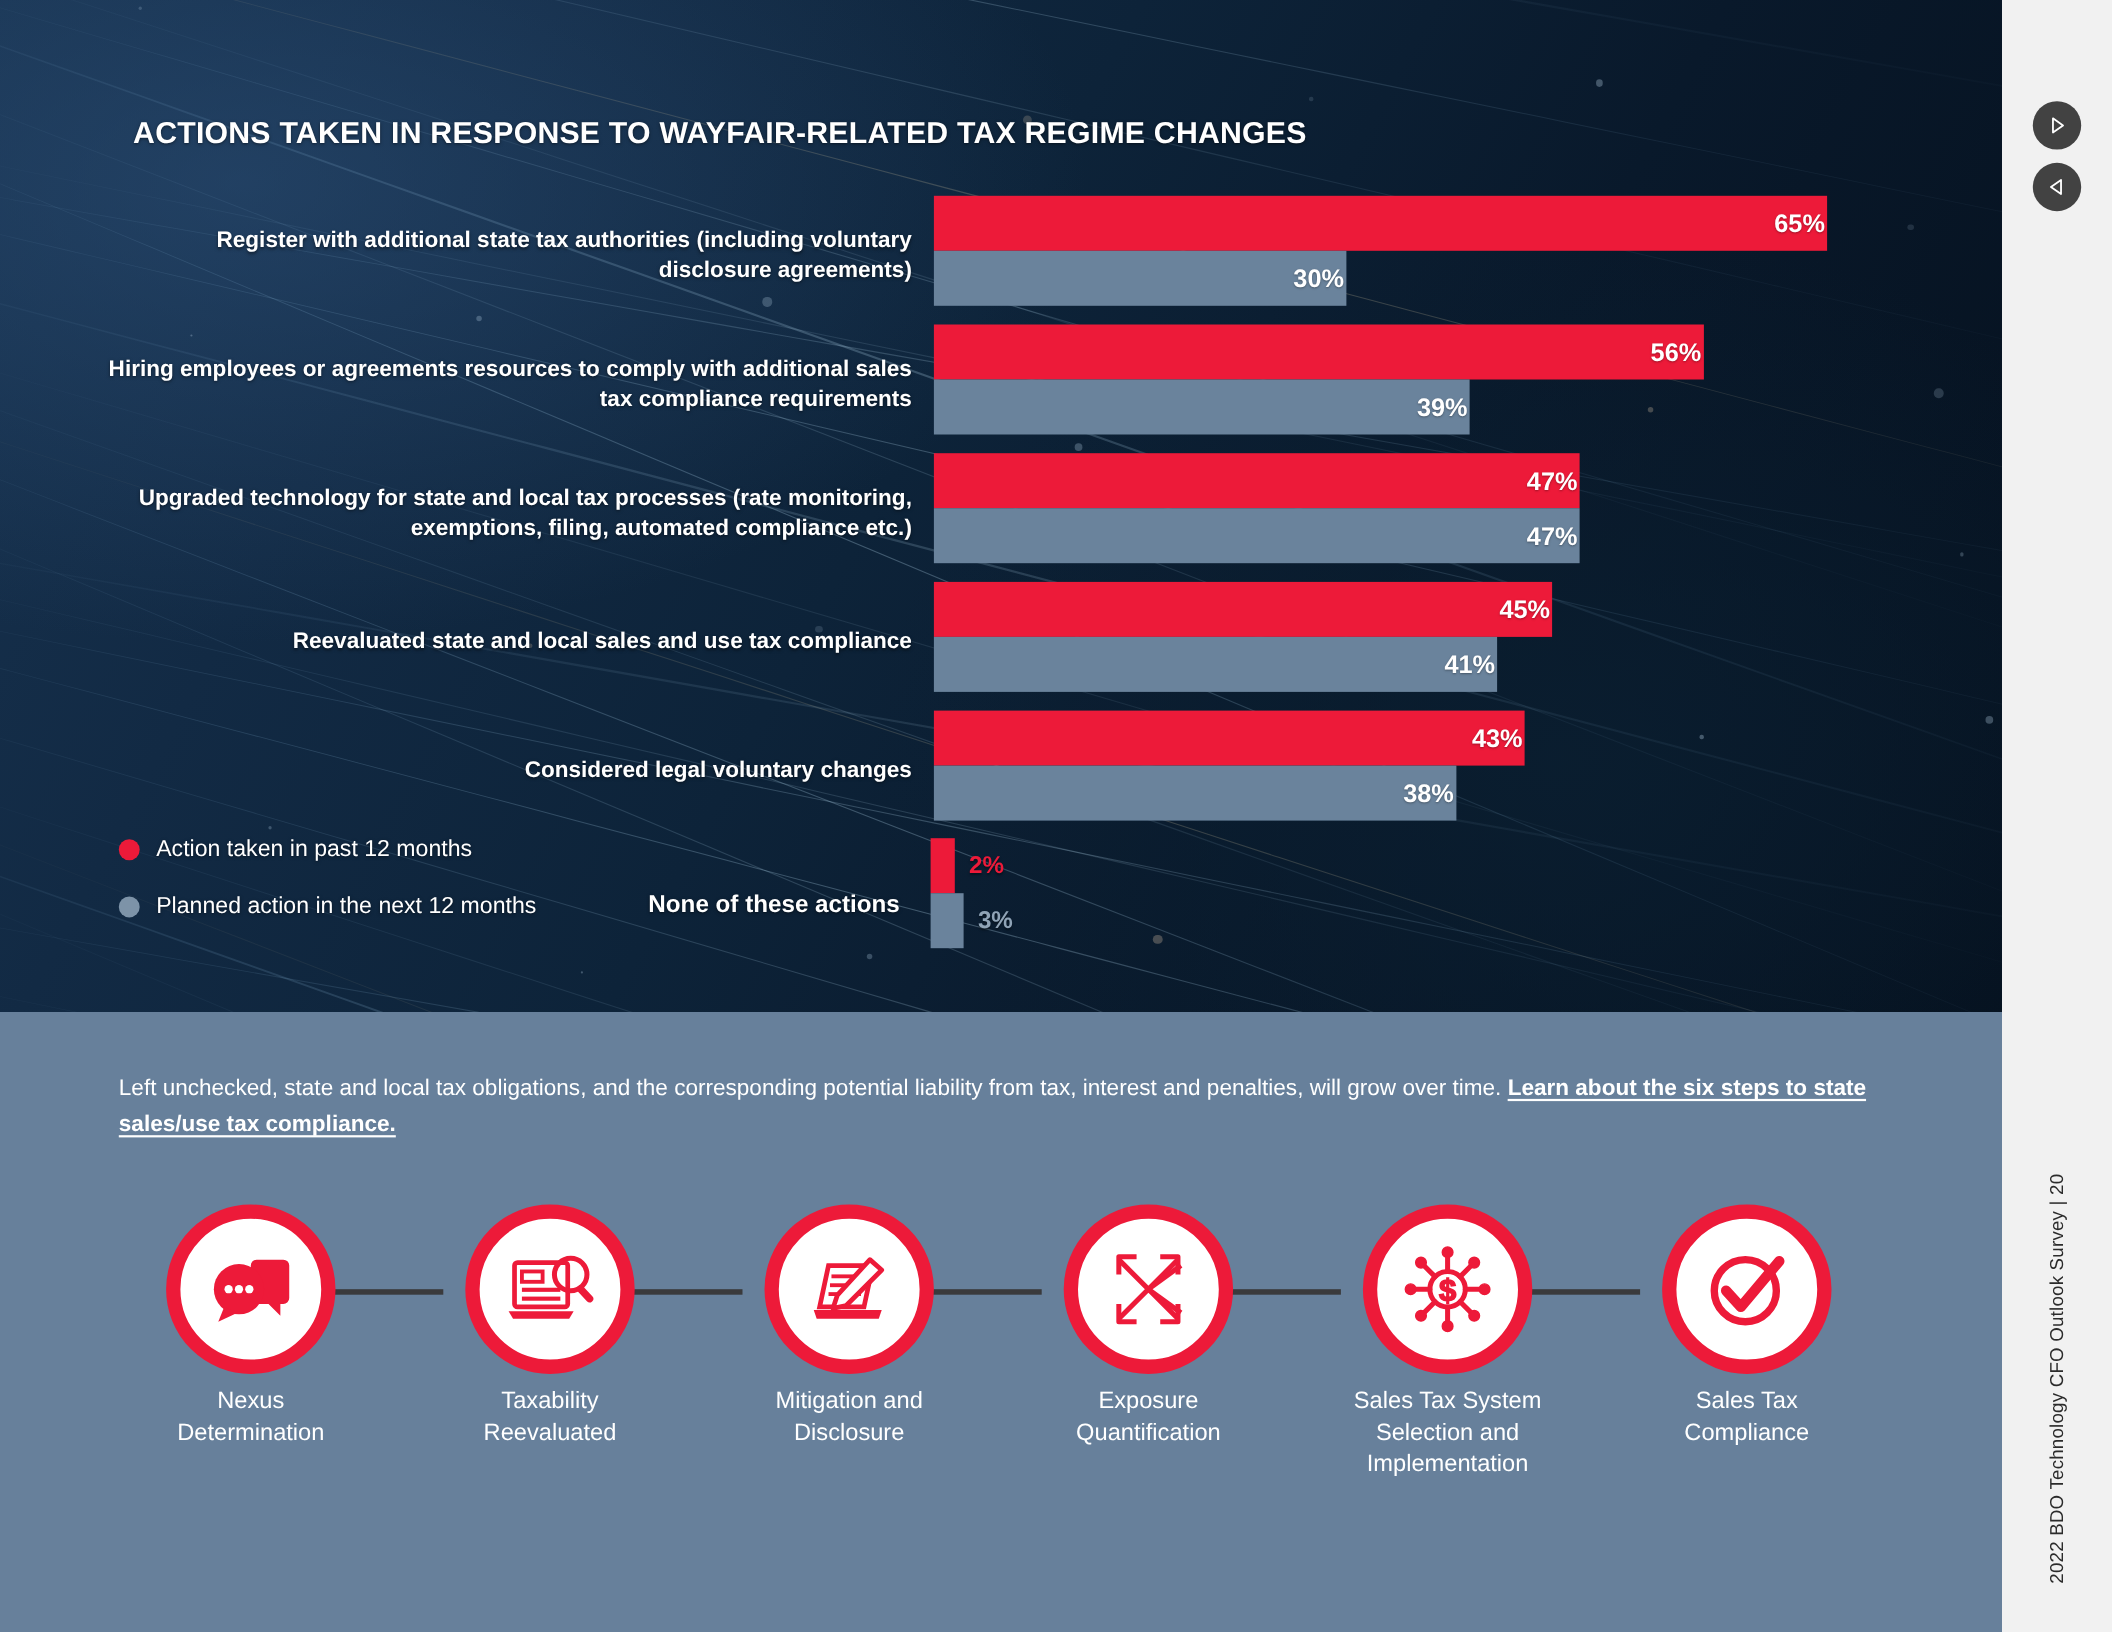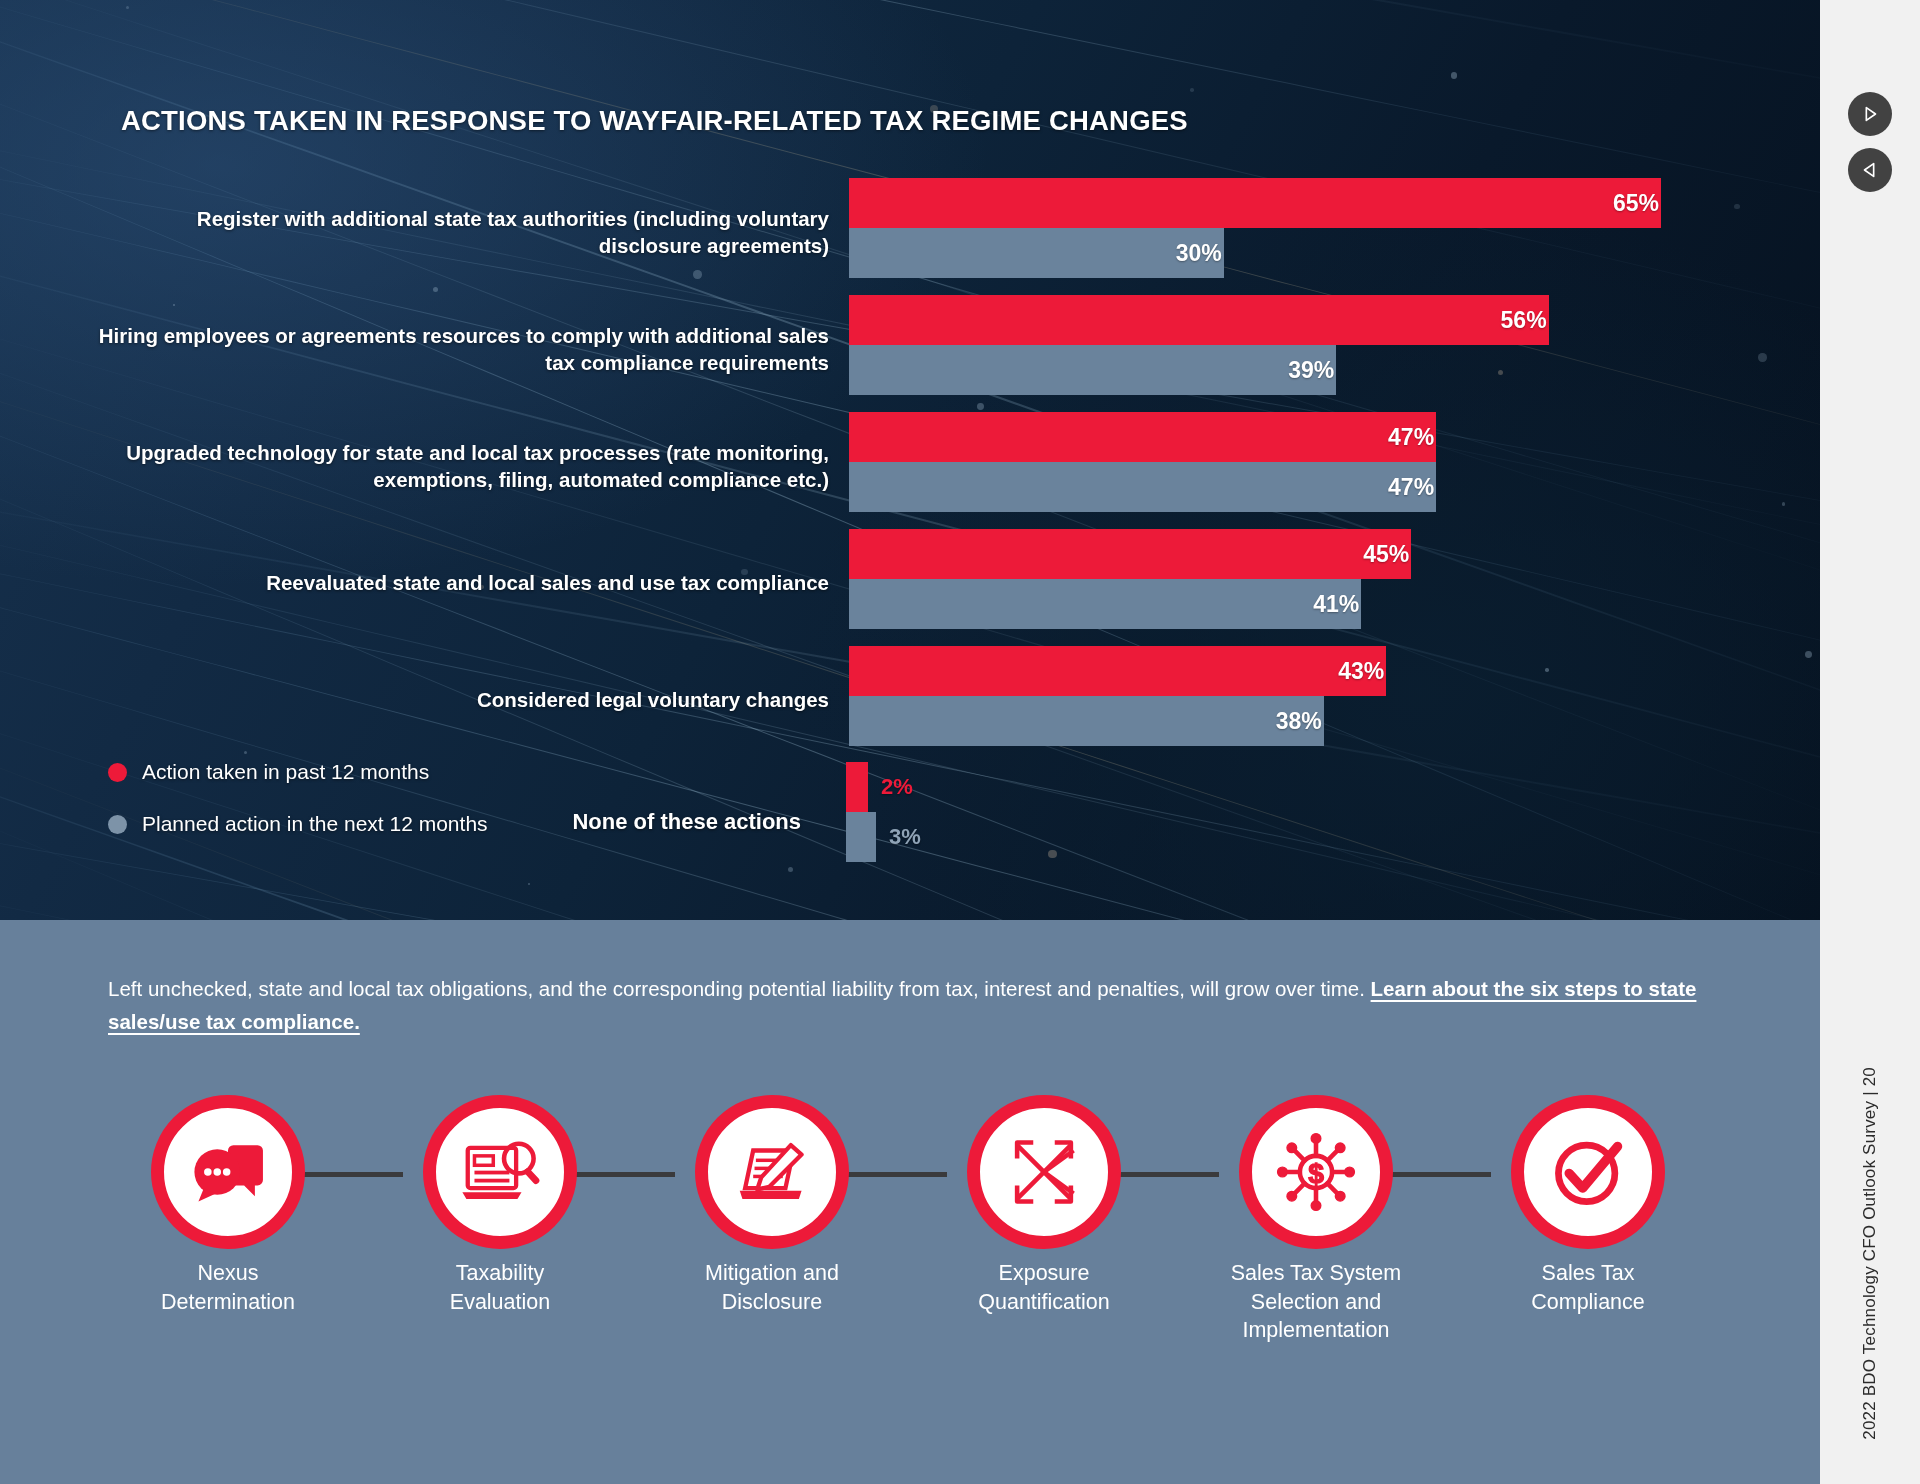--- a/index.html
+++ b/index.html
@@ -152,21 +152,21 @@
     left: 0; top: 762px;
     width: 1820px;
     height: 120px;
   }
   #none-label {
     position: absolute;
     left: 0; top: 50%;
     transform: translateY(-50%);
     width: 846px;
     text-align: right;
-    padding-right: 45px;
+    padding-right: 28px;
     color: #ffffff;
     font-size: 22px;
     font-weight: bold;
     text-shadow: 0 1px 3px rgba(0,0,0,0.55);
   }
   #none-bars {
     position: absolute;
     left: 846px; top: 0;
   }
   .mini-bar { position: relative; height: 50px; display:flex; align-items:center; }
@@ -507,21 +507,21 @@
                   <rect x="13" y="31" width="26" height="2.8" fill="#ED1A39"></rect>
                   <rect x="13" y="37" width="26" height="2.8" fill="#ED1A39"></rect>
                   <path d="M4 47h44l-3 5H7z" fill="#ED1A39"></path>
                   <circle cx="46" cy="22" r="11" fill="none" stroke="#ED1A39" stroke-width="3.4"></circle>
                   <rect x="52" y="29" width="5" height="14" rx="2.5" transform="rotate(-43 54 34)" fill="#ED1A39"></rect>
                 </svg>
               </span>
             </div>
             <div class="step-label">
               <div>Taxability</div>
-              <div>Evaluation</div>
+              <div>Reevaluated</div>
             </div>
           </div>
           <div class="step">
             <span class="connector"></span>
             <div class="step-circle">
               <span>
                 <svg viewBox="0 0 64 64">
                   <path d="M12 44 L18 16 h30 l-6 28z" fill="none" stroke="#ED1A39" stroke-width="3.2"></path>
                   <rect x="20" y="22" width="22" height="2.6" fill="#ED1A39"></rect>
                   <rect x="19" y="28" width="22" height="2.6" fill="#ED1A39"></rect>

